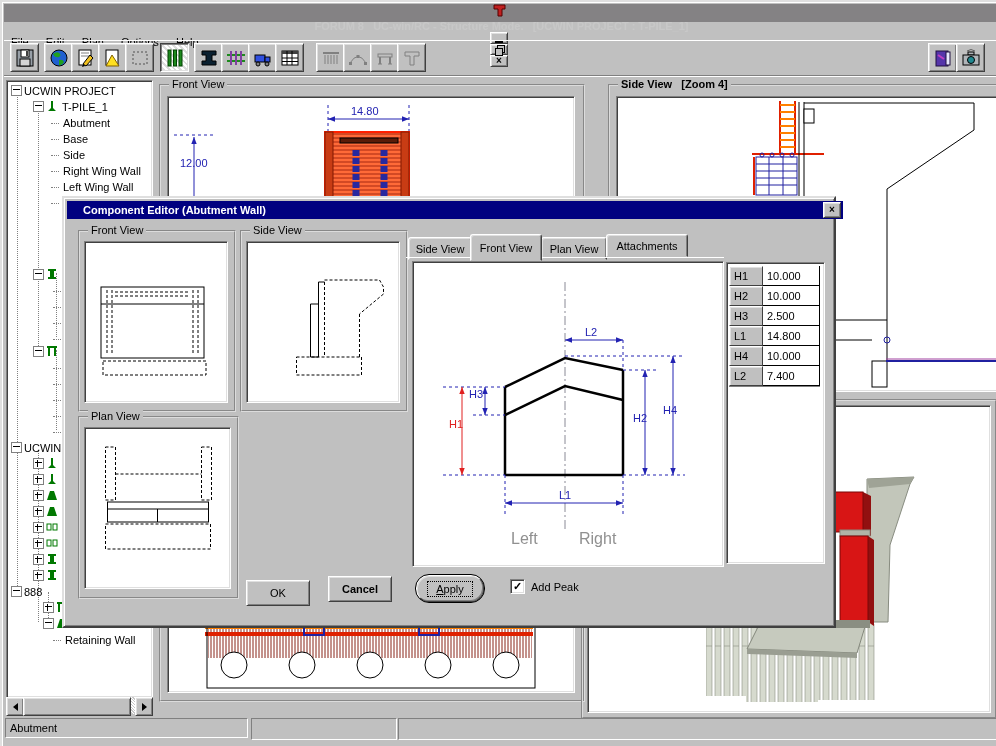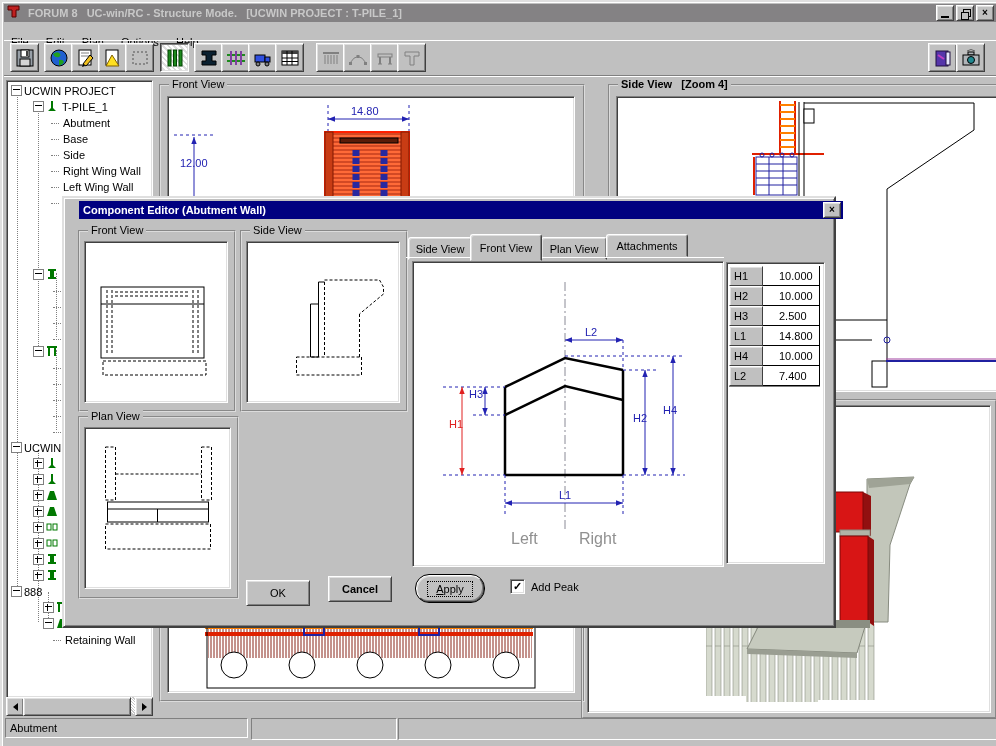--- a/index.html
+++ b/index.html
@@ -26,29 +26,29 @@
   .ebox .v{position:absolute;top:1px;bottom:1px;left:3px;border-left:1px solid #000;}
   .stub{width:8px;height:1px;border-bottom:1px dotted #808080;flex:none;margin-right:2px;}
   .vdot{position:absolute;width:0;border-left:1px dotted #808080;}
   .tlabel{white-space:pre;padding-left:2px;}
   .ticon{flex:none;margin:0 2px;}
   .tab{position:absolute;height:21px;background:#c0c0c0;border:1px solid;border-color:#fff #404040 #c0c0c0 #fff;box-shadow:inset 1px 1px 0 #dfdfdf, inset -1px 0 0 #808080;border-radius:3px 3px 0 0;display:flex;align-items:center;justify-content:center;}
   .tab.active{height:25px;z-index:3;}
   .pbtn{display:flex;align-items:center;justify-content:center;}
   .mn::first-letter{text-decoration:underline;}
   .hdrcell{background:#c0c0c0;border:1px solid;border-color:#fff #404040 #404040 #fff;box-shadow:inset 1px 1px 0 #dfdfdf;display:flex;align-items:center;padding-left:4px;}
-  .valcell{background:#fff;border-right:1px solid #000;border-bottom:1px solid #000;display:flex;align-items:center;padding-left:16px;}
+  .valcell{background:#fff;border-right:1px solid #000;border-bottom:1px solid #000;display:flex;align-items:center;padding-left:4px;}
   .arrow{width:0;height:0;}
 </style>
 </head>
 <body>
 
 <div id="app" class="win-out">
 
-  <div class="abs titlebar" style="left:2px;top:2px;width:992px;height:18px;">
+  <div class="abs titlebar" style="left:2px;top:2px;width:992px;height:18px;flex-direction:column;">
     <span class="ticon" style="margin-left:3px;">
       <svg width="16" height="14" viewBox="0 0 16 14">
           <path d="M1,1h11v4h-3v7h-4V5H1z" fill="#c02020" stroke="#500" stroke-width="1"></path>
         </svg>
     </span>
     <span class="pre" style="margin-left:3px;">FORUM 8   UC-win/RC - Structure Mode.   [UCWIN PROJECT : T-PILE_1]</span>
     <span style="flex:1"></span>
     <span class="cap-btn btn3d" style="margin-right:2px;">
         <span style="width:8px;border-bottom:2px solid #000;height:8px;"></span>
       </span>
@@ -552,21 +552,21 @@
         <rect x="247" y="86" width="28" height="40" fill="#d81515" stroke="#7a0808"></rect>
         <rect x="252" y="124" width="30" height="6" fill="#b0b4a8" stroke="#888c80"></rect>
         <polygon points="280,130 286,134 286,220 280,216" fill="#921010"></polygon>
         <rect x="252" y="130" width="28" height="86" fill="#d81515" stroke="#7a0808"></rect>
         <rect x="247" y="214" width="35" height="8" fill="#8a8e82"></rect>
       </svg>
     </div>
   </div>
 
   <div class="abs win-out" style="left:60px;top:194px;width:770px;height:428px;z-index:50;">
-    <div class="abs dlg-titlebar" style="left:3px;top:3px;width:760px;height:18px;padding-left:4px;margin-left:12px;">
+    <div class="abs dlg-titlebar" style="left:3px;top:3px;width:760px;height:18px;padding-left:16px;">
       <span>Component Editor (Abutment Wall)</span>
       <span style="flex:1"></span>
       <span class="cap-btn btn3d" style="margin-right:2px;font-weight:bold;">×</span>
     </div>
 
     <div class="abs groove" style="left:14px;top:32px;width:154px;height:178px;">
       <span class="gb-label">Front View</span>
       <div class="abs sunkw" style="left:4px;top:9px;width:142px;height:160px;">
         <svg width="140" height="158" viewBox="0 0 138 158">
           <rect x="15" y="45" width="103" height="71" fill="none" stroke="#000"></rect>

